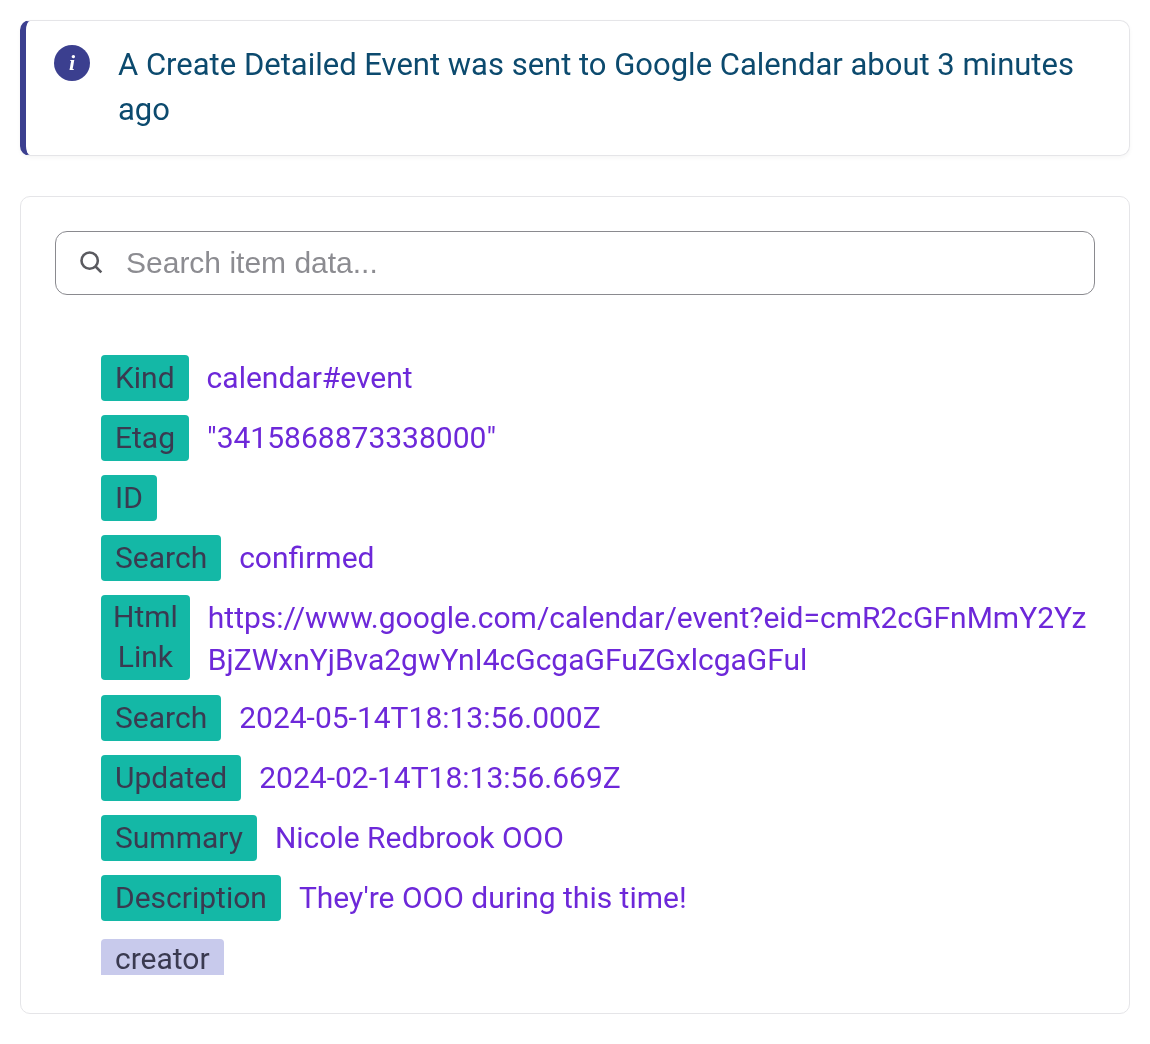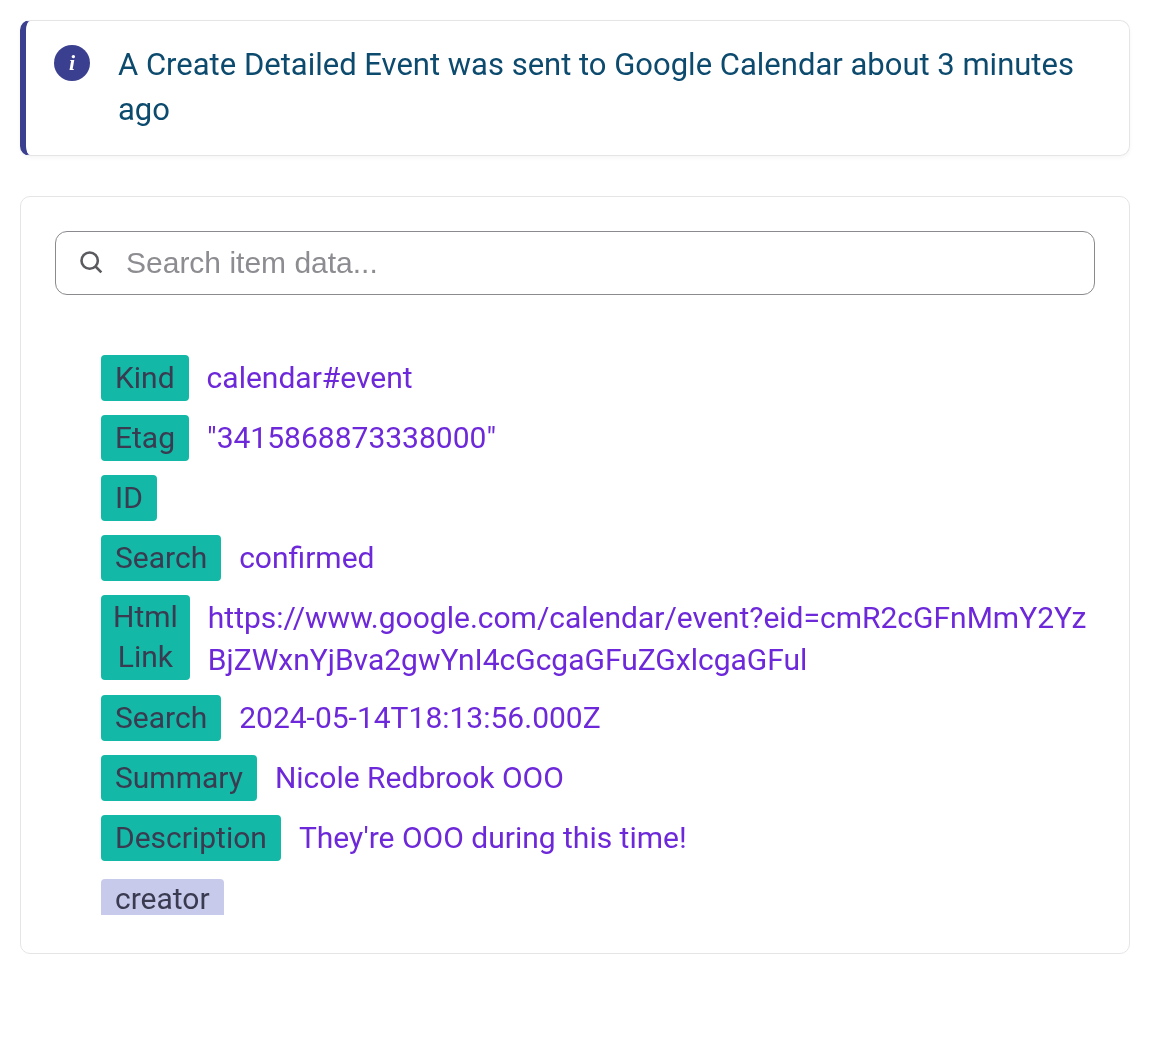--- a/index.html
+++ b/index.html
@@ -175,20 +175,24 @@
         <span>Link</span>
       </span>
       <span class="field-value">https://www.google.com/calendar/event?eid=cmR2cGFnMmY2YzBjZWxnYjBva2gwYnI4cGcgaGFuZGxlcgaGFul</span>
     </div>
 
     <div class="field-row">
       <span class="field-key">Search</span>
       <span class="field-value">2024-05-14T18:13:56.000Z</span>
     </div>
 
+    <div class="field-row">
+      <span class="field-key">Updated</span>
+      <span class="field-value">2024-02-14T18:13:56.669Z</span>
+    </div>
 
     <div class="field-row">
       <span class="field-key">Summary</span>
       <span class="field-value">Nicole Redbrook OOO</span>
     </div>
 
     <div class="field-row">
       <span class="field-key">Description</span>
       <span class="field-value">They're OOO during this time!</span>
     </div>

